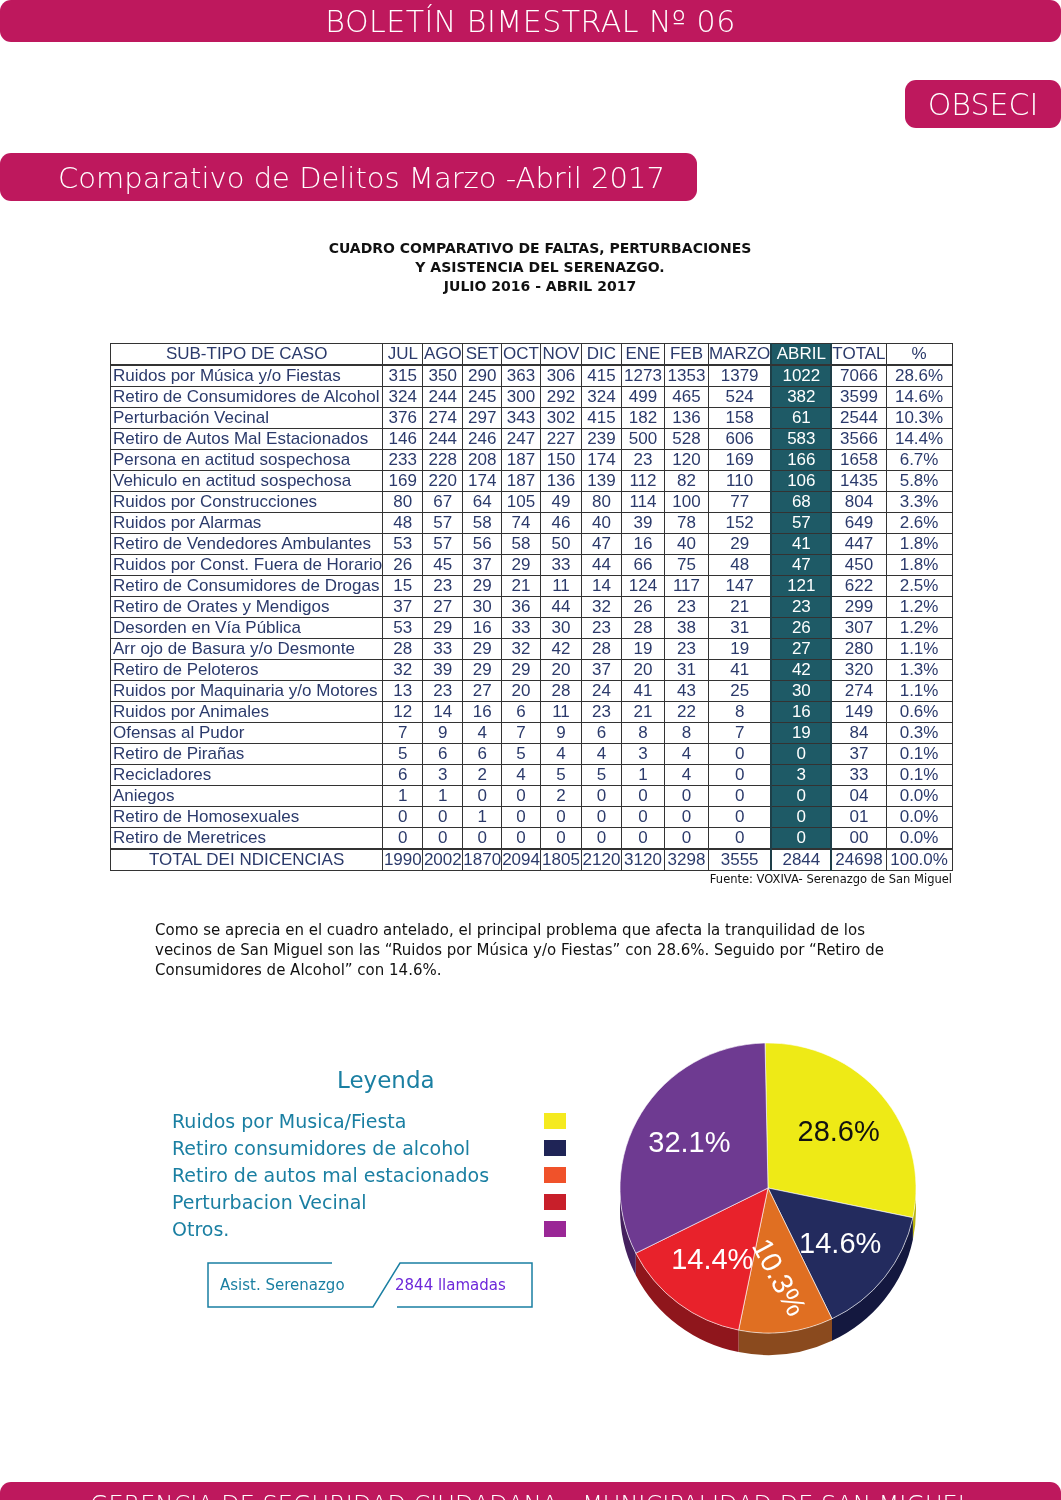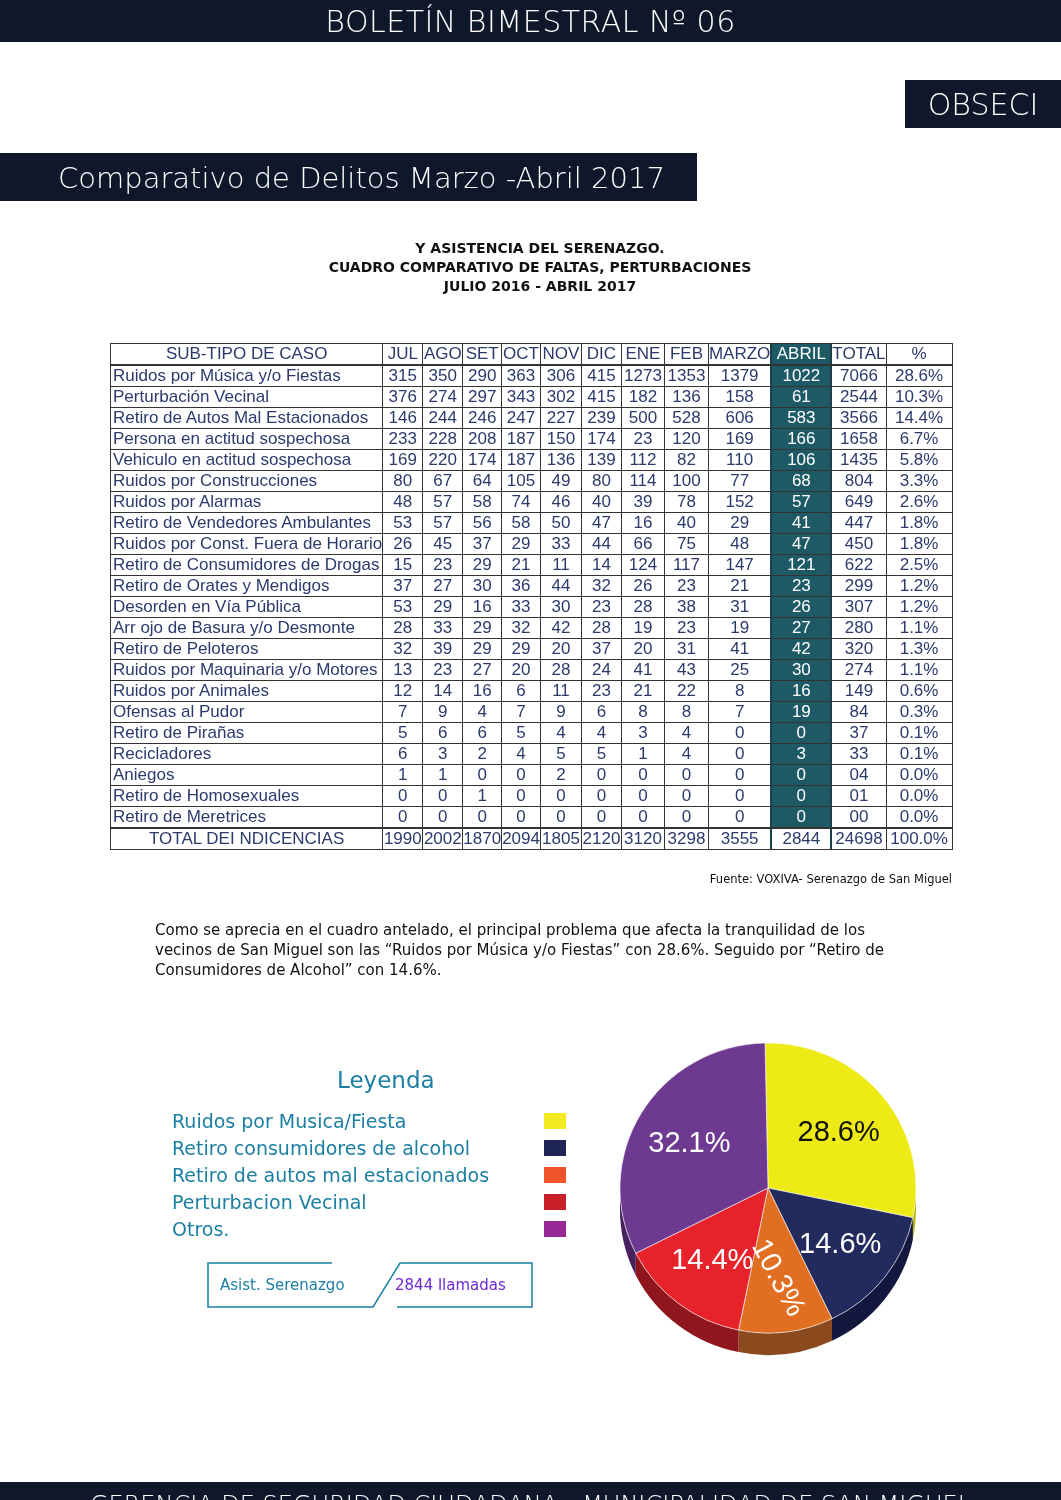--- a/index.html
+++ b/index.html
@@ -1,18 +1,18 @@
 <!DOCTYPE html>
 <html><head>
 <meta charset="utf-8">
 <style>
   html, body { margin:0; padding:0; }
   body { width:1061px; height:1500px; position:relative; background:#ffffff; overflow:hidden;
          font-family:"DejaVu Sans", sans-serif; }
-  .band { position:absolute; background:#0f172a; color:#ffffff; font-family:"DejaVu Sans", sans-serif; font-weight:200; }
+  .band { position:absolute; background:#be185d; color:#ffffff; font-family:"DejaVu Sans", sans-serif; font-weight:200;border-radius:11px; }
   #top-band { left:0; top:0; width:1061px; height:42px; text-align:center; font-size:30px; line-height:44px; letter-spacing:0.5px; }
   #obseci { left:905px; top:80px; width:156px; height:48px; font-size:30px; line-height:50px; text-align:center; }
   #section-band { left:0; top:153px; width:697px; height:48px; font-size:29px; line-height:50px; padding-left:58px; box-sizing:border-box; }
   #footer-band { left:0; top:1454px; width:1061px; height:46px; font-size:24px; line-height:46px; text-align:center;margin-top:28px; }
 
   #table-title { position:absolute; left:270px; top:239px; width:540px; text-align:center;
                  font-family:"DejaVu Sans", sans-serif; font-weight:bold; font-size:14px; line-height:19px; color:#111; }
 
   #data-table { position:absolute; left:110px; top:343px; border-collapse:collapse;
                 font-family:"Liberation Sans", sans-serif; font-size:17px; color:#2b3a6b; }
@@ -43,22 +43,22 @@
   #pie text { font-family:"Liberation Sans", sans-serif; font-size:29px; }
 </style>
 </head>
 <body>
 
 <div id="top-band" class="band">BOLETÍN BIMESTRAL Nº 06</div>
 <div id="obseci" class="band">OBSECI</div>
 <div id="section-band" class="band">Comparativo de Delitos Marzo -Abril 2017</div>
 
 <div id="table-title">
+  <div>CUADRO COMPARATIVO DE FALTAS, PERTURBACIONES</div>
   <div>Y ASISTENCIA DEL SERENAZGO.</div>
-  <div>CUADRO COMPARATIVO DE FALTAS, PERTURBACIONES</div>
   <div>JULIO 2016 - ABRIL 2017</div>
 </div>
 
 <table id="data-table">
   <colgroup>
     <col style="width:267px">
       <col style="width:40px">
       <col style="width:40px">
       <col style="width:38px">
       <col style="width:37px">
@@ -98,20 +98,35 @@
         <td>306</td>
         <td>415</td>
         <td>1273</td>
         <td>1353</td>
         <td>1379</td>
         <td class="abril">1022</td>
         <td>7066</td>
         <td>28.6%</td>
       </tr>
       <tr>
+        <td class="name">Retiro de Consumidores de Alcohol</td>
+        <td>324</td>
+        <td>244</td>
+        <td>245</td>
+        <td>300</td>
+        <td>292</td>
+        <td>324</td>
+        <td>499</td>
+        <td>465</td>
+        <td>524</td>
+        <td class="abril">382</td>
+        <td>3599</td>
+        <td>14.6%</td>
+      </tr>
+      <tr>
         <td class="name">Perturbación Vecinal</td>
         <td>376</td>
         <td>274</td>
         <td>297</td>
         <td>343</td>
         <td>302</td>
         <td>415</td>
         <td>182</td>
         <td>136</td>
         <td>158</td>

